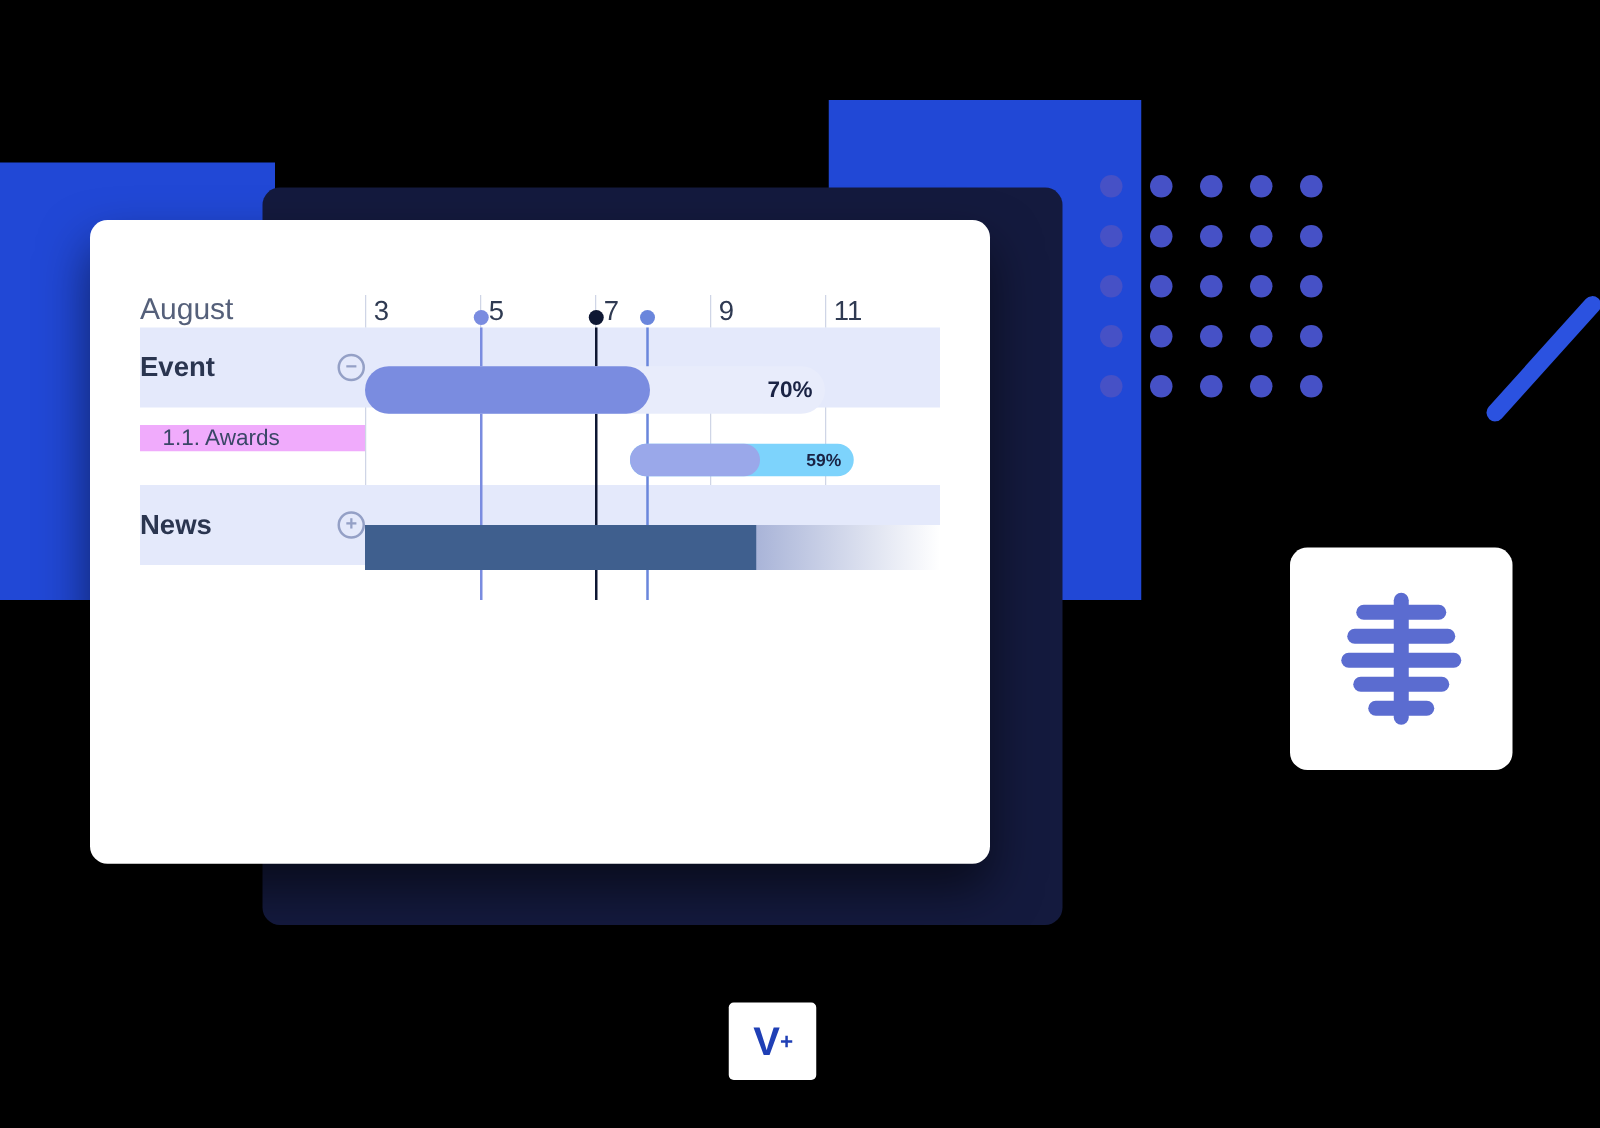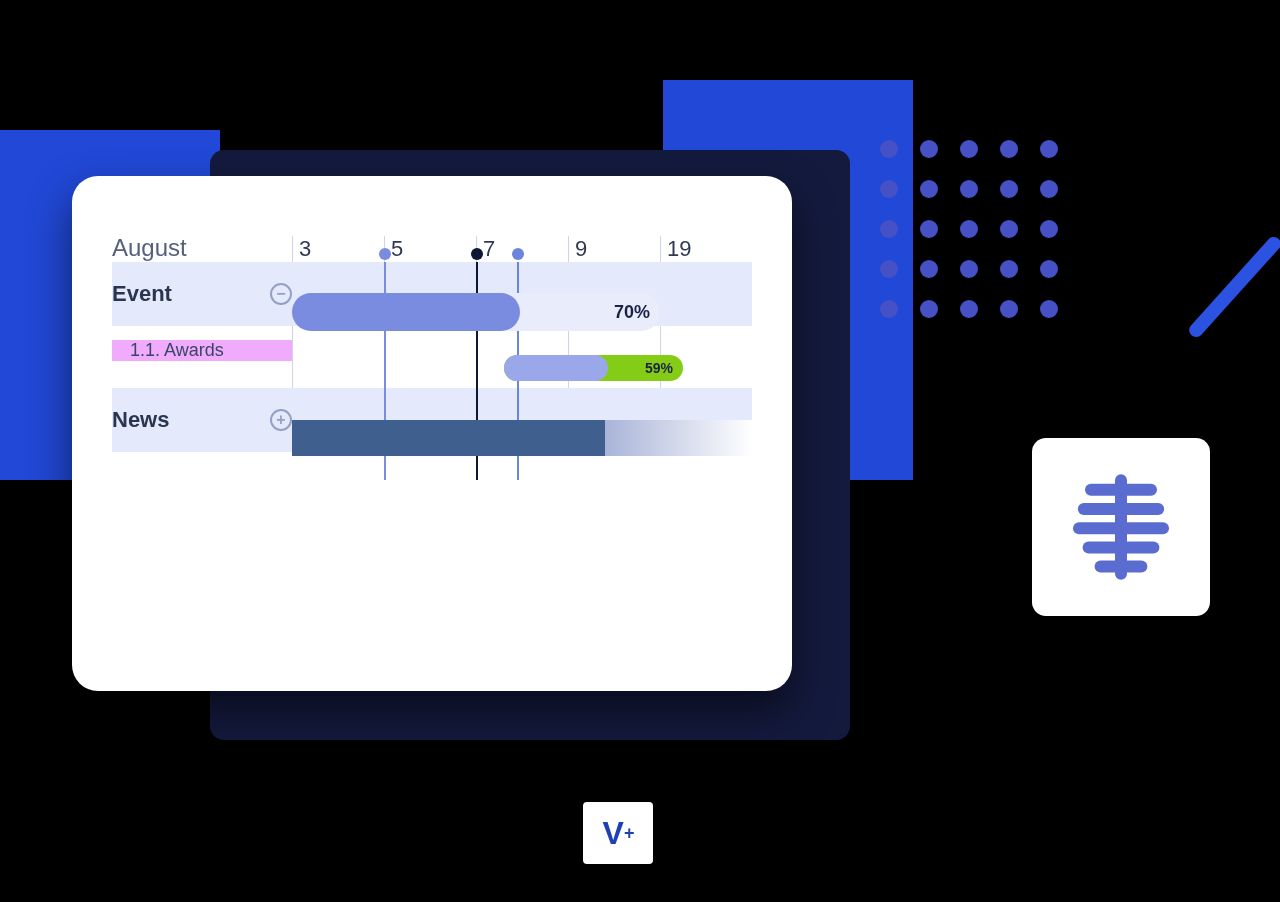--- a/index.html
+++ b/index.html
@@ -15,21 +15,21 @@
 
   
   .accent-line { position: absolute; left: 1170px; top: 280px; width: 130px; height: 14px; background: #2b52e0; transform: rotate(-48deg); border-radius: 7px; }
 
   
   .dark-behind { position: absolute; left: 210px; top: 150px; width: 640px; height: 590px; background: #141a3e; border-radius: 14px; }
 
   
   .card {
     position: absolute; left: 72px; top: 176px; width: 720px; height: 515px;
-    background: #fff; border-radius: 26px; box-shadow: 0 20px 40px rgba(0,0,0,.55);
+    background: #fff; border-radius: 14px; box-shadow: 0 20px 40px rgba(0,0,0,.55);
     padding: 40px 40px 30px 40px;
   }
 
   .gantt { position: relative; }
   .gantt-header { display: flex; align-items: flex-end; height: 46px; }
   .gantt-month { width: 180px; font-size: 24px; color: #55607a; font-weight: 500; }
   .gantt-dates { flex: 1; display: flex; position: relative; }
   .date-col { flex: 1; text-align: left; font-size: 22px; color: #2f3a52; font-weight: 500; border-left: 1px solid #cfd5e6; padding-left: 6px; height: 100%; }
 
   .gantt-body { position: relative; }
@@ -111,21 +111,21 @@
 <div class="card">
   <div class="gantt">
 
     <div class="gantt-header">
       <div class="gantt-month">August</div>
       <div class="gantt-dates">
         <div class="date-col">3</div>
         <div class="date-col">5</div>
         <div class="date-col">7</div>
         <div class="date-col">9</div>
-        <div class="date-col">19</div>
+        <div class="date-col">11</div>
       </div>
     </div>
 
     <div class="gantt-body" id="gantt-body">
       <div class="gridlines">
         <div></div>
           <div></div>
           <div></div>
           <div></div>
           <div></div>
@@ -146,21 +146,21 @@
           </div>
         </div>
       </div>
 
       <div class="row child">
         <div class="row-content">
           <div class="label-cell">
               <span class="txt">1.1. Awards</span>
             </div>
           <div class="bar-cell">
-            <div class="bar-outer small" id="bar-awards" style="left: 46%; width: 39%; background: #84cc16;">
+            <div class="bar-outer small" id="bar-awards" style="left: 46%; width: 39%; background: #7dd3fc;">
               <div class="bar-fill" id="bar-awards-fill" style="width: 58%; background: rgb(154, 168, 234);"></div>
               <span class="bar-pct-label" id="pct-awards">59%</span>
             </div>
           </div>
         </div>
       </div>
 
 
       <div class="row" style="height:14px"></div>
 

